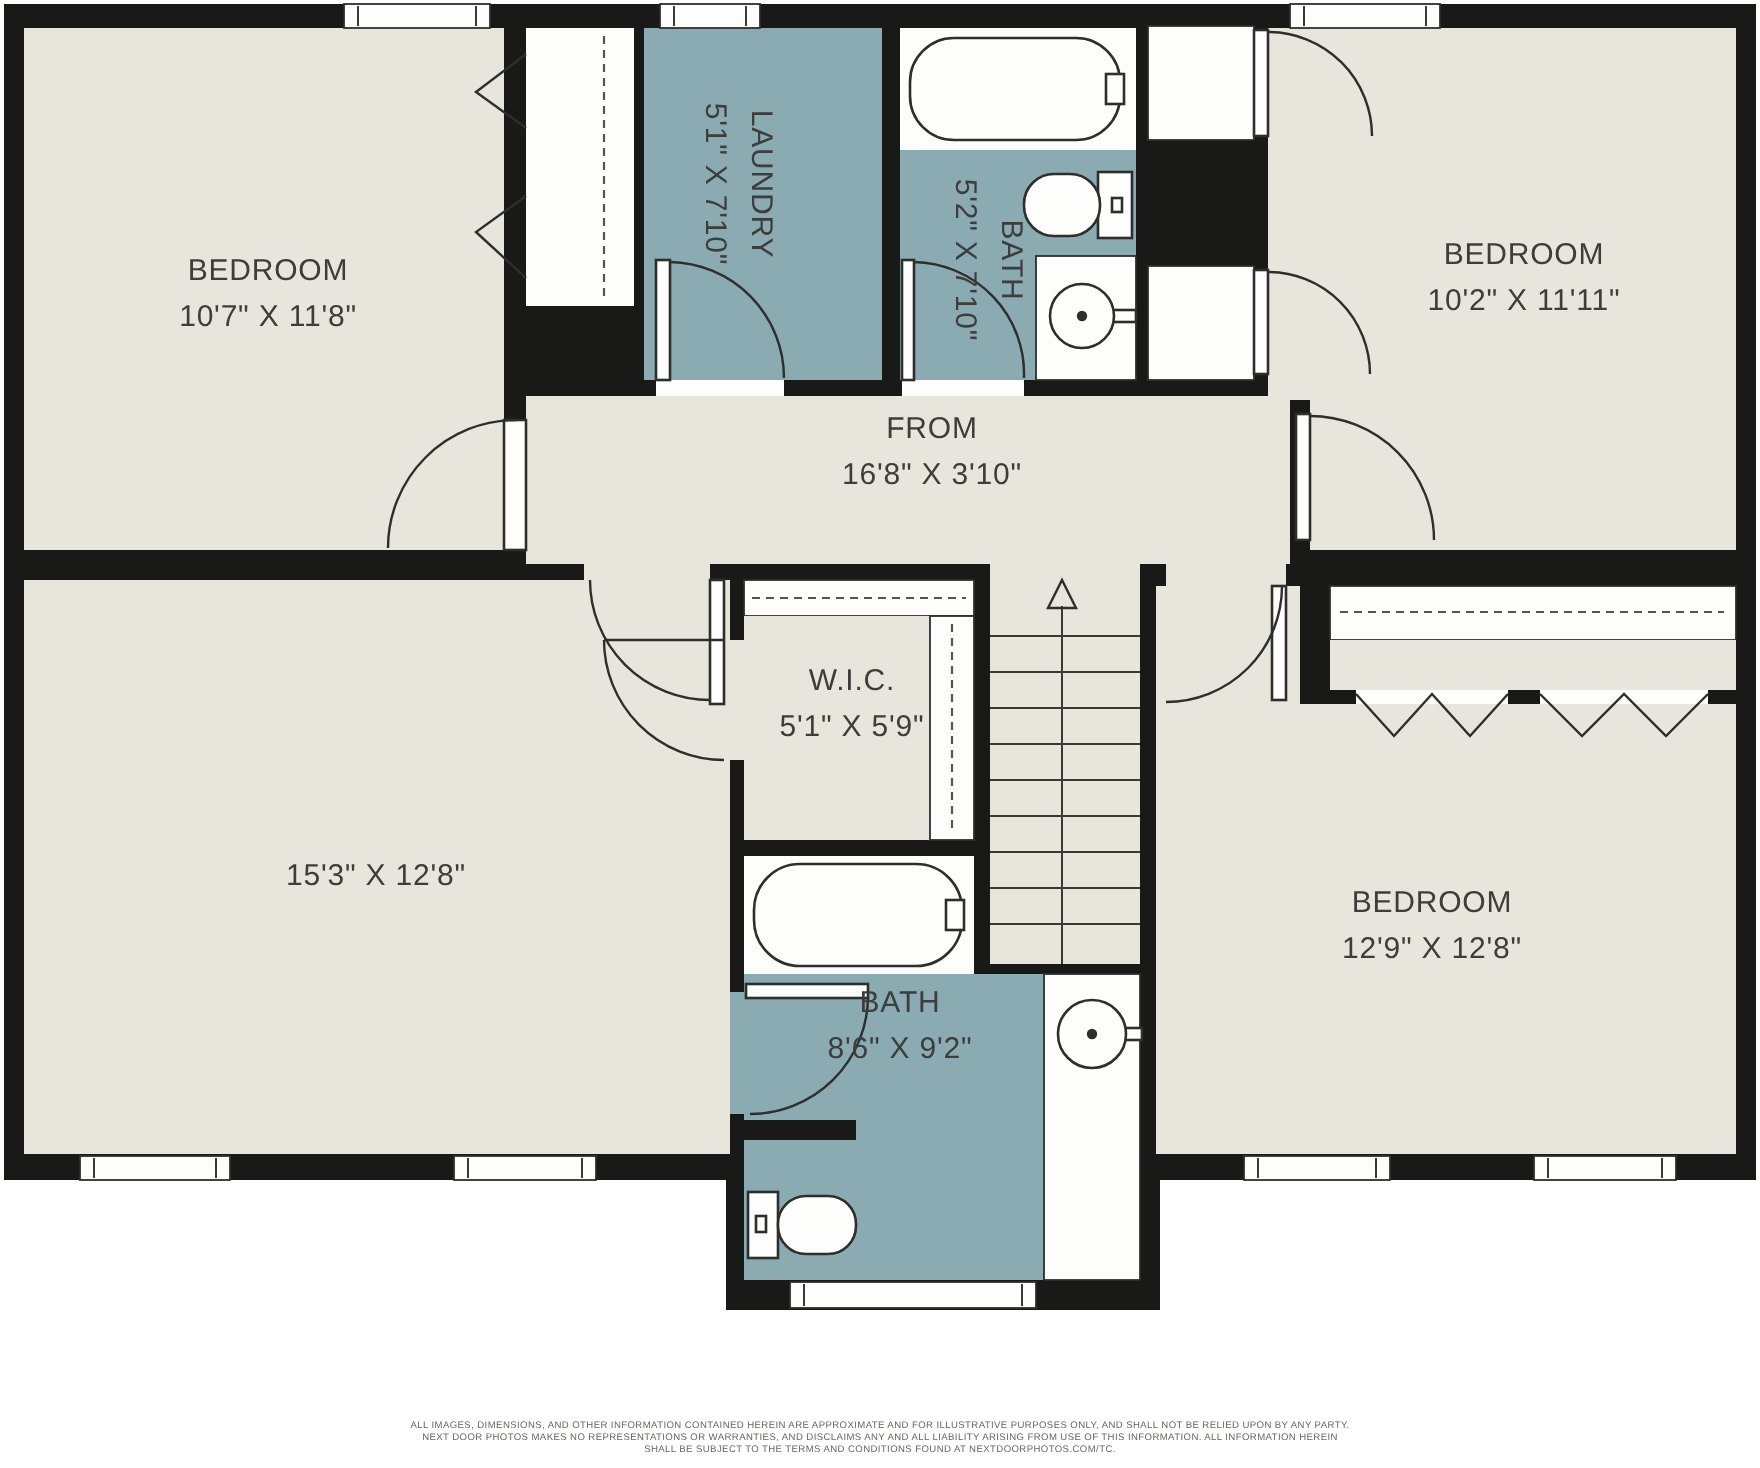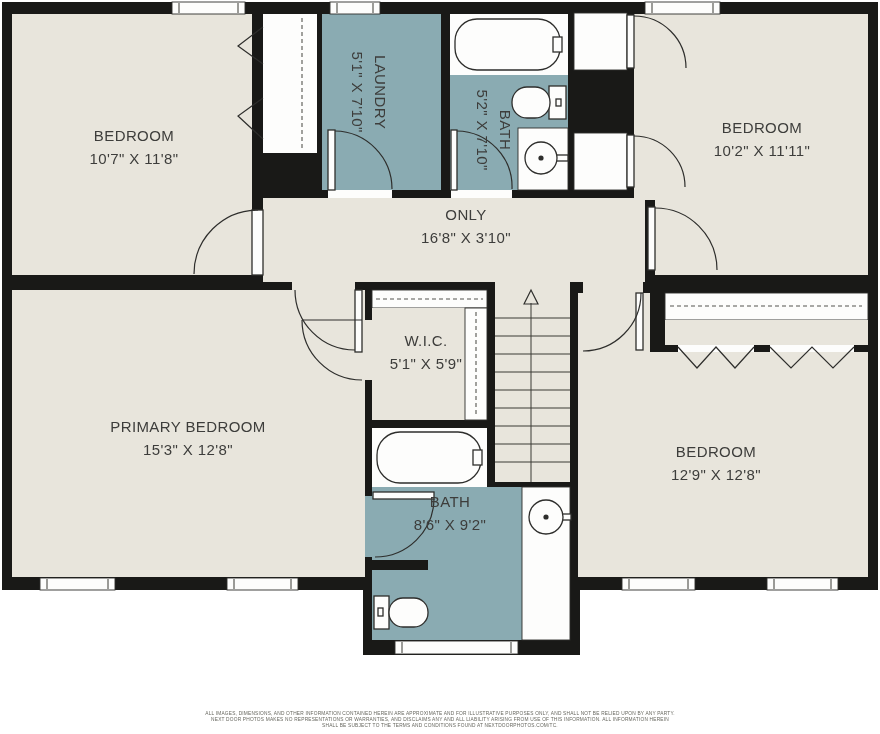--- a/index.html
+++ b/index.html
@@ -223,29 +223,28 @@
 </div>
 <div class="lbl vert" style="left:494px;top:130px;">
   <div>BATH</div>
   <div>5'2" X 7'10"</div>
 </div>
 <div class="lbl" style="left:762px;top:139px;">
   <div>BEDROOM</div>
   <div>10'2" X 11'11"</div>
 </div>
 <div class="lbl" style="left:466px;top:226px;">
-  <div>ONLY</div>
+  <div>FROM</div>
   <div>16'8" X 3'10"</div>
 </div>
 <div class="lbl" style="left:426px;top:352px;">
   <div>W.I.C.</div>
   <div>5'1" X 5'9"</div>
 </div>
 <div class="lbl" style="left:188px;top:438px;">
-  <div>PRIMARY BEDROOM</div>
   <div>15'3" X 12'8"</div>
 </div>
 <div class="lbl" style="left:450px;top:513px;">
   <div>BATH</div>
   <div>8'6" X 9'2"</div>
 </div>
 <div class="lbl" style="left:716px;top:463px;">
   <div>BEDROOM</div>
   <div>12'9" X 12'8"</div>
 </div>

